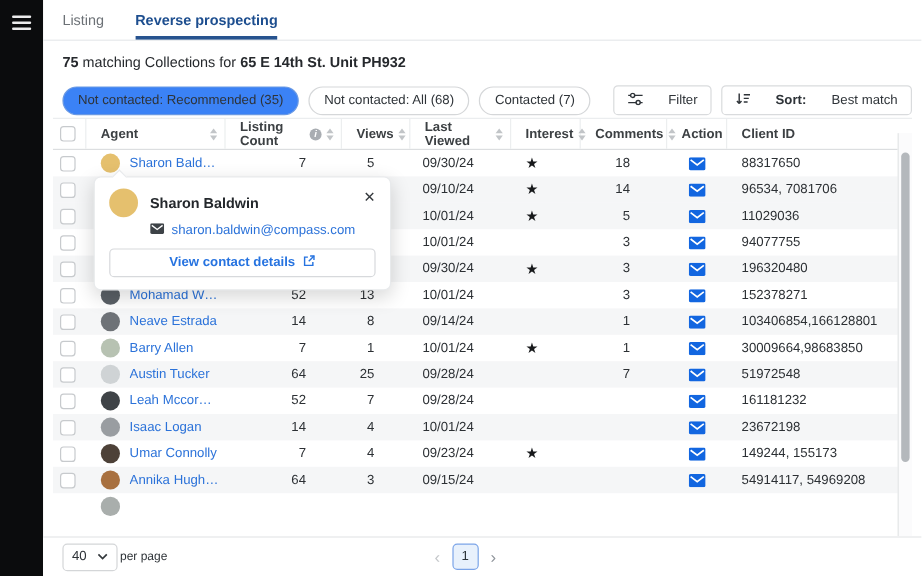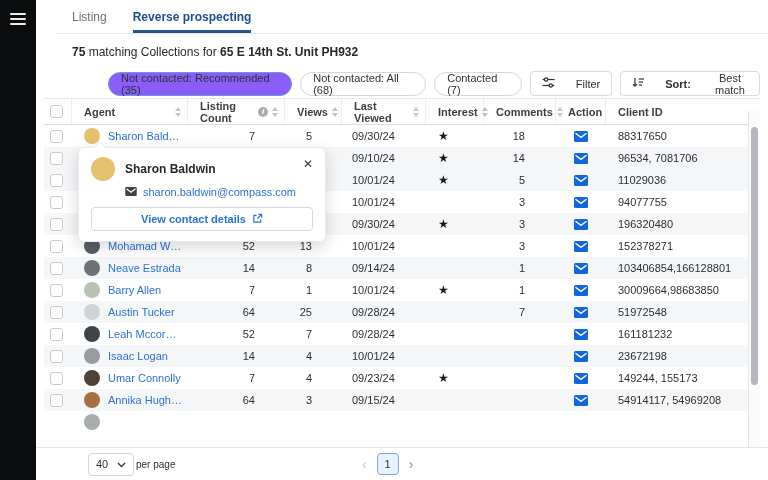--- a/index.html
+++ b/index.html
@@ -3,29 +3,29 @@
 <meta charset="utf-8">
 <style>
   html,body{margin:0;padding:0;width:768px;height:480px;overflow:hidden;background:#fff;}
   *{box-sizing:border-box;}
   .app{display:flex;width:768px;height:480px;font-family:"Liberation Sans",sans-serif;}
   
   .rail{width:36px;background:#0b0c0d;position:relative;flex-shrink:0;}
   .hamburger{position:absolute;top:13px;left:10px;width:16px;height:12px;display:flex;flex-direction:column;justify-content:space-between;cursor:pointer;}
   .hamburger span{display:block;height:2px;background:#ececec;border-radius:1px;}
   
-  main{flex:1;position:relative;background:#fff;padding-left:20px;}
+  main{flex:1;position:relative;background:#fff;}
   .tabbar{height:34px;border-bottom:1px solid #e7e9eb;display:flex;align-items:stretch;padding:0 16px;gap:26px;}
   .tab{display:flex;align-items:center;font-size:12px;color:#6c7176;border-bottom:3px solid transparent;padding-top:3px;cursor:pointer;}
   .tab.active{color:#1d4e8f;font-weight:700;border-bottom-color:#27538f;}
   .summary{margin:11px 16px 0;font-size:12px;color:#26292d;}
   .summary b{font-weight:700;}
   .chips-row{display:flex;align-items:center;margin:12px 8px 0 16px;}
   .chip{height:24px;padding:0 12px;border-radius:13px;border:1px solid #d5d7d9;display:flex;align-items:center;font-size:11px;color:#2e3338;margin-right:8px;background:#fff;cursor:pointer;}
-  .chip.selected{background:#8b5cf6;border-color:#6a99e3;margin-left:36px;}
+  .chip.selected{background:#3b82f6;border-color:#6a99e3;}
   .toolbar{margin-left:auto;display:flex;}
   .btn{height:25px;border:1px solid #d9dbdd;border-radius:4px;background:#fff;display:flex;align-items:center;gap:21px;font-size:11px;color:#2e3338;padding:0 11px;cursor:pointer;}
   .btn + .btn{margin-left:8px;}
   .btn b{font-weight:700;}
   
   .table-wrap{position:absolute;left:8px;right:8px;top:98px;height:349px;overflow:hidden;}
   .thead{display:flex;height:27px;border-top:1px solid #e7e9eb;border-bottom:1px solid #dcdee0;padding-right:12px;}
   .th{display:flex;align-items:center;font-size:11px;font-weight:700;color:#3c4043;padding:0 6px 0 12px;border-right:1px solid #eceeef;}
   .th:last-child{border-right:none;}
   .c-check{width:28px;padding-left:6px!important;}
@@ -62,21 +62,21 @@
   .popup{position:absolute;left:42px;top:147px;width:248px;background:#fff;border:1px solid #e8eaec;border-radius:6px;box-shadow:0 5px 16px rgba(0,0,0,.16);padding:9px 12px 10px;z-index:5;}
   .popup .arrow{position:absolute;top:-5px;left:16px;width:9px;height:9px;background:#fff;border-left:1px solid #e8eaec;border-top:1px solid #e8eaec;transform:rotate(45deg);}
   .p-head{display:flex;align-items:center;}
   .p-avatar{width:24px;height:24px;border-radius:50%;background:#e5c06e;margin-right:10px;flex-shrink:0;}
   .p-name{font-size:12px;font-weight:700;color:#24282c;}
   .p-close{position:absolute;right:12px;top:10px;font-size:12px;color:#34383c;cursor:pointer;line-height:1;}
   .p-email{display:flex;align-items:center;gap:6px;margin:5px 0 0 34px;font-size:11px;color:#2b72d9;cursor:pointer;}
   .p-btn{margin-top:9px;width:100%;height:24px;border:1px solid #d7d9dc;border-radius:4px;background:#fff;display:flex;align-items:center;justify-content:center;gap:6px;font-size:11px;font-weight:700;color:#2673e0;cursor:pointer;}
   
   .footer{position:absolute;left:0;right:0;bottom:0;height:33px;border-top:1px solid #e4e6e8;display:flex;align-items:center;padding-left:16px;background:#fff;}
-  .pagesize{width:46px;height:23px;border:1px solid #d4d6d8;border-radius:4px;display:flex;align-items:center;justify-content:space-between;padding:0 7px;font-size:11px;color:#2e3338;cursor:pointer;background:#fff;margin-left:36px;}
+  .pagesize{width:46px;height:23px;border:1px solid #d4d6d8;border-radius:4px;display:flex;align-items:center;justify-content:space-between;padding:0 7px;font-size:11px;color:#2e3338;cursor:pointer;background:#fff;}
   .perpage{font-size:10px;color:#2e3338;margin-left:2px;text-align:center;}
   .pager{position:absolute;left:326px;display:flex;align-items:center;}
   .pg-prev{font-size:14px;color:#c3c6c9;cursor:default;}
   .pg-next{font-size:14px;color:#8f959b;cursor:pointer;}
   .pg-current{width:22px;height:22px;margin:0 10px;border:1px solid #7ba4e8;background:#e8f1fc;border-radius:4px;display:flex;align-items:center;justify-content:center;font-size:11px;color:#2b3338;cursor:pointer;}
 </style>
 </head>
 <body>
 
 <div class="app">

